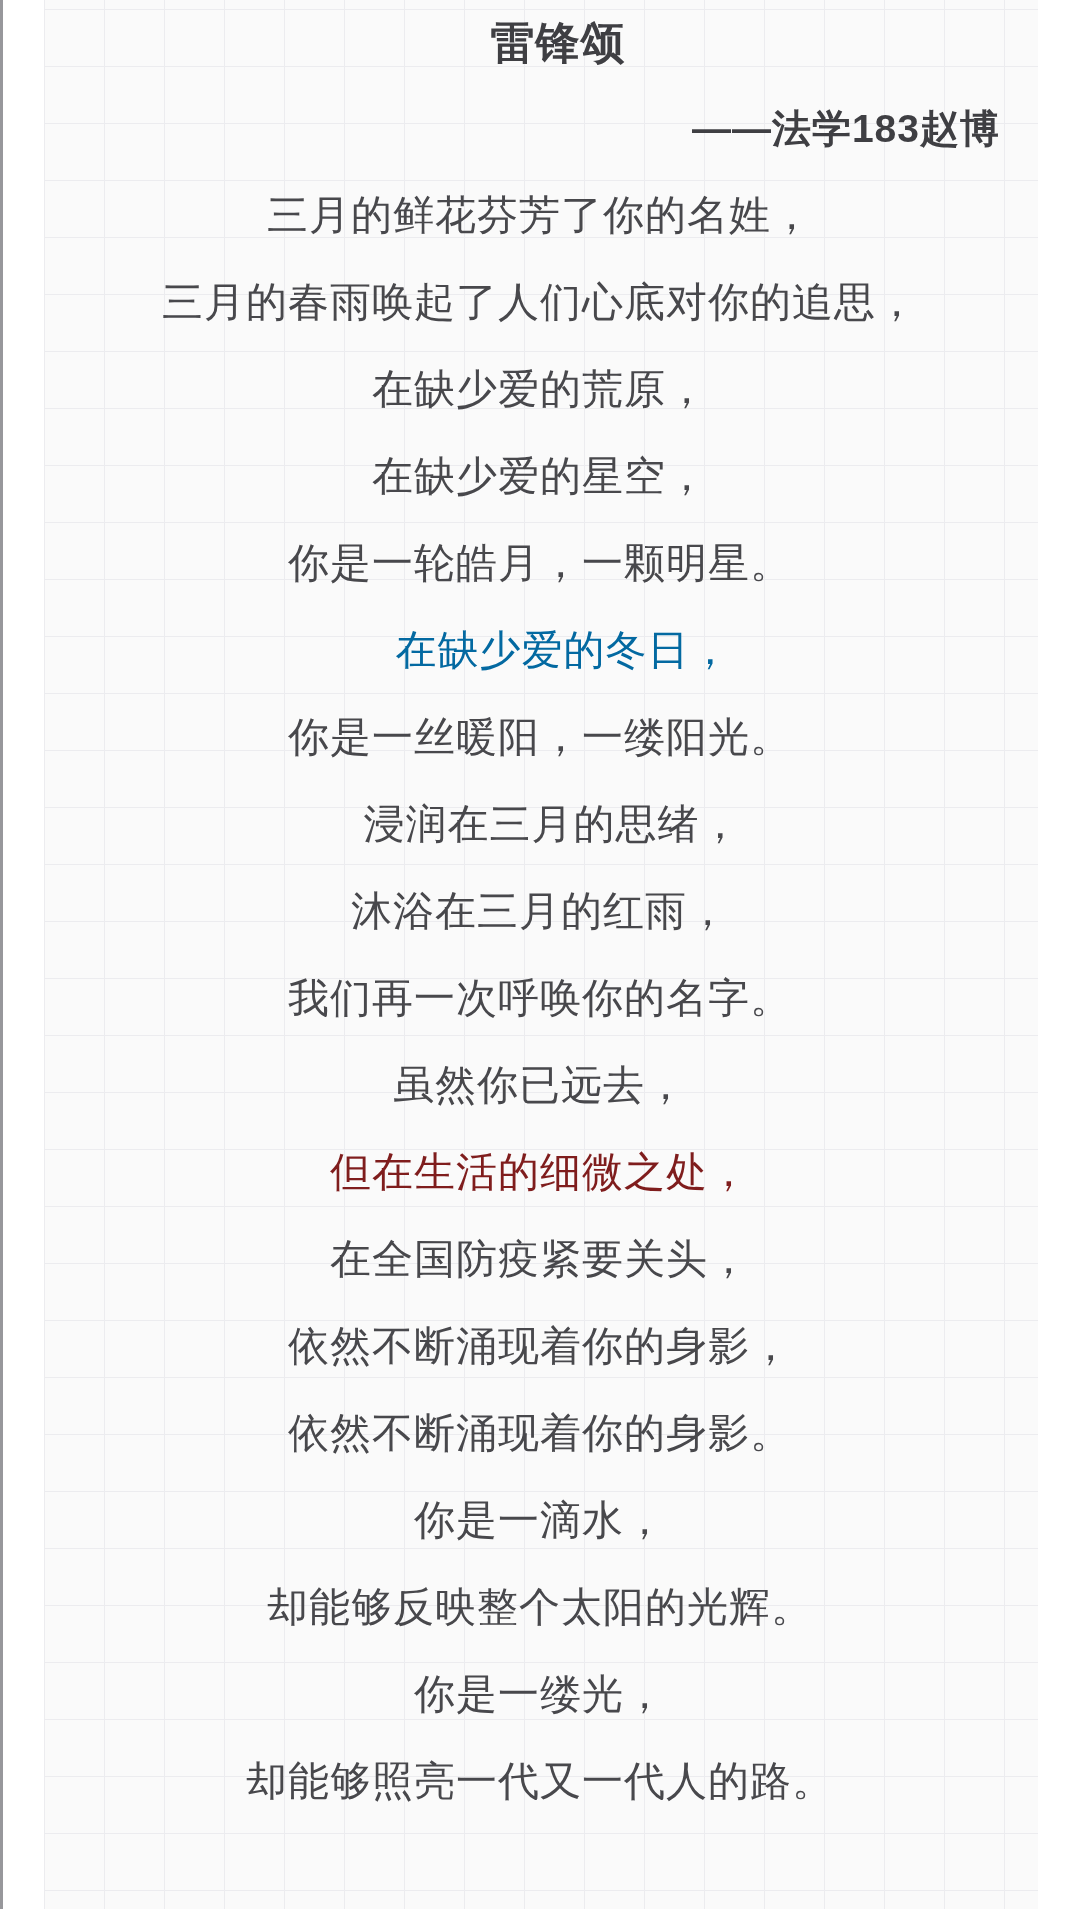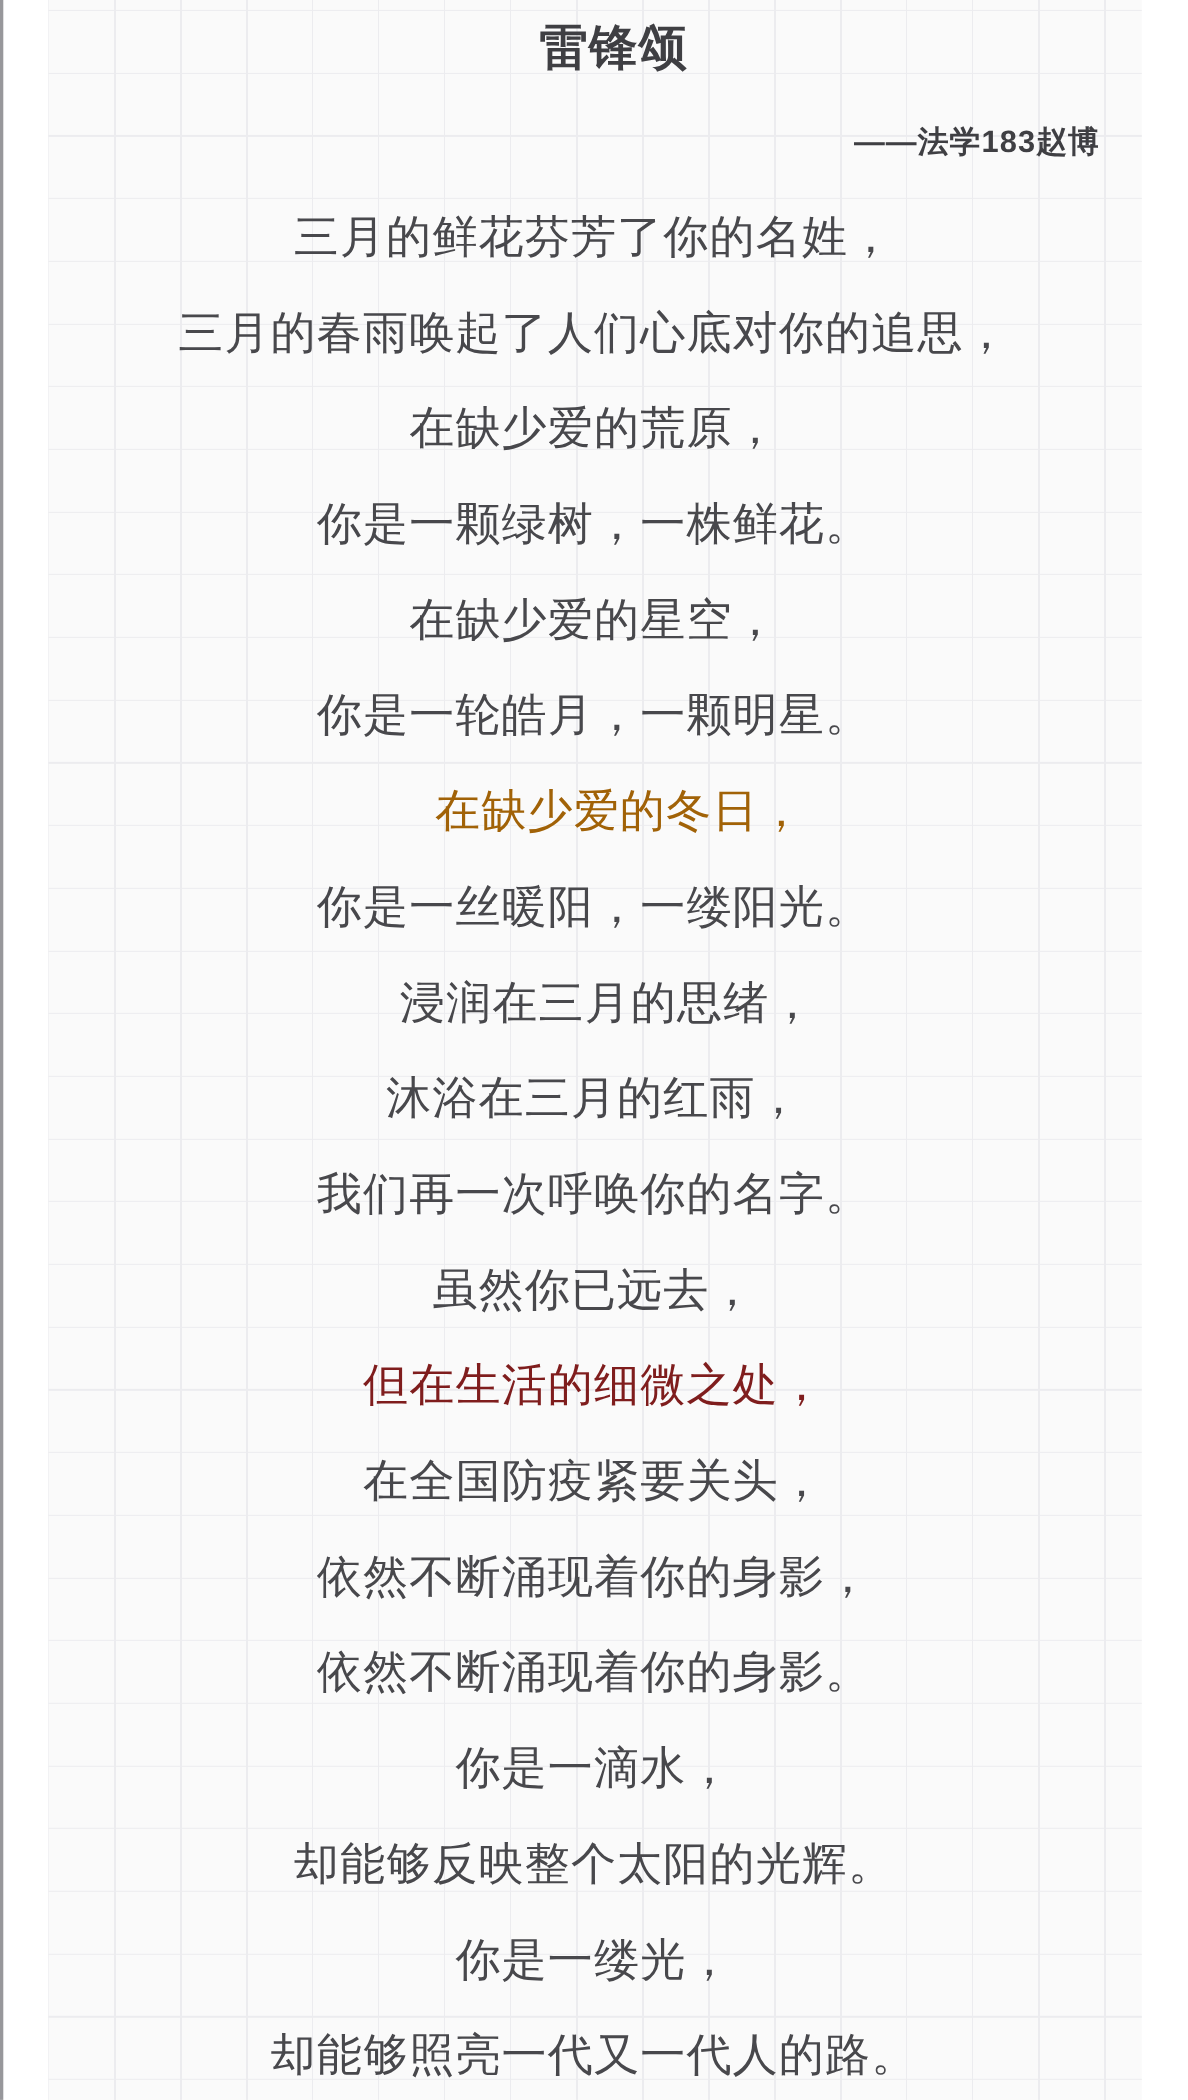--- a/index.html
+++ b/index.html
@@ -47,42 +47,41 @@
     height:86px;
     font-size:44px;
     font-weight:700;
     color:#3f3f43;
     padding-left:36px;
   }
   .author-row{
     height:86px;
     justify-content:flex-end;
     padding-right:80px;
-    font-size:28px;
+    font-size:39px;
     font-weight:700;
     color:#3f3f43;
   }
 </style>
 </head>
 <body style="background: rgb(255, 255, 255);">
 
 <div class="edge-strip" style="background: rgb(151, 151, 155);"></div>
 <div class="grid-area"></div>
 
 <div class="content">
   <div class="row title-row" style="color: rgb(63, 63, 67);">雷锋颂</div>
   <div class="row author-row" style="color: rgb(63, 63, 67);">——法学183赵博</div>
   <div id="poem-body">
       <div class="row" style="color: rgb(72, 72, 76);">三月的鲜花芬芳了你的名姓，</div>
       <div class="row" style="color: rgb(72, 72, 76);">三月的春雨唤起了人们心底对你的追思，</div>
       <div class="row" style="color: rgb(72, 72, 76);">在缺少爱的荒原，</div>
-      <div class="row" style="color: rgb(72, 72, 76);">你是一颗绿树，一株鲜花。</div>
       <div class="row" style="color: rgb(72, 72, 76);">在缺少爱的星空，</div>
       <div class="row" style="color: rgb(72, 72, 76);">你是一轮皓月，一颗明星。</div>
-      <div class="row" style="color: #a16207; margin-left: 47px;">在缺少爱的冬日，</div>
+      <div class="row" style="color: #0369a1; margin-left: 47px;">在缺少爱的冬日，</div>
       <div class="row" style="color: rgb(72, 72, 76);">你是一丝暖阳，一缕阳光。</div>
       <div class="row" style="color: rgb(72, 72, 76); margin-left: 25px;">浸润在三月的思绪，</div>
       <div class="row" style="color: rgb(72, 72, 76);">沐浴在三月的红雨，</div>
       <div class="row" style="color: rgb(72, 72, 76);">我们再一次呼唤你的名字。</div>
       <div class="row" style="color: rgb(72, 72, 76);">虽然你已远去，</div>
       <div class="row" style="color: #7f1d1d;">但在生活的细微之处，</div>
       <div class="row" style="color: rgb(72, 72, 76);">在全国防疫紧要关头，</div>
       <div class="row" style="color: rgb(72, 72, 76); text-align: center;">依然不断涌现着你的身影，</div>
       <div class="row" style="color: rgb(72, 72, 76);">依然不断涌现着你的身影。</div>
       <div class="row" style="color: rgb(72, 72, 76);">你是一滴水，</div>

